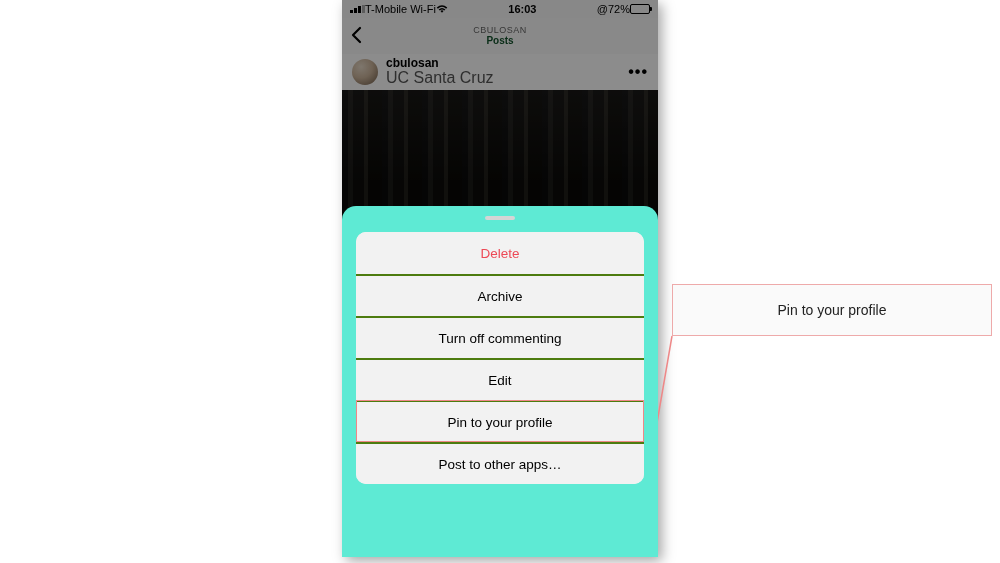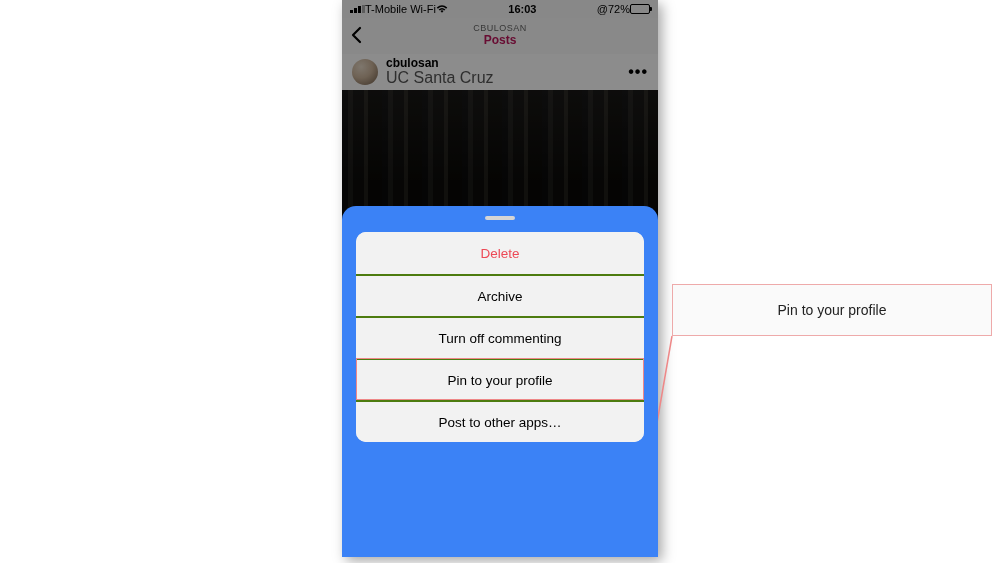--- a/index.html
+++ b/index.html
@@ -59,21 +59,21 @@
       position:absolute; top:18px; left:0; right:0; height:36px;
       background:#fafafa;
       display:flex; align-items:center; justify-content:center;
       z-index:1;
     }
     .navhead .back {
       position:absolute; left:6px; top:8px;
     }
     .navhead .center { text-align:center; line-height:1.1; }
     .navhead .sub { font-size:9px; letter-spacing:0.5px; color:#666; text-transform:uppercase;}
-    .navhead .title { font-size:12px; font-weight:700; color:#be185d;}
+    .navhead .title { font-size:10px; font-weight:700; color:#14532d;}
     
     .posthead {
       position:absolute; top:54px; left:0; right:0; height:36px;
       background:#fff;
       display:flex; align-items:center;
       padding:0 10px;
       z-index:1;
     }
     .avatar { width:26px; height:26px; border-radius:50%; background: radial-gradient(circle at 35% 30%, #e6d8c7 0%, #c9b299 45%, #6e5a47 100%); margin-right:8px;}
     .userbox { display:flex; flex-direction:column; line-height:1.05;}
@@ -87,21 +87,21 @@
         linear-gradient(180deg, rgba(255,255,255,0.06) 0%, rgba(0,0,0,0) 20%),
         repeating-linear-gradient(90deg, #0a0a0a 0 6px, #1b1a17 6px 11px, #0d0c0a 11px 22px, #201e19 22px 26px, #0a0906 26px 40px),
         linear-gradient(180deg, #2a2a25 0%, #0a0a08 60%, #000 100%);
       z-index:1;
     }
     
     .sheet {
       position:absolute;
       left:0; right:0; bottom:0;
       height: 351px;
-      background:#3b82f6;
+      background:#5eead4;
       border-radius: 14px 14px 0 0;
       z-index:3;
       padding-top:10px;
     }
     .grabber { width:30px; height:4px; background:#d5d5d5; border-radius:2px; margin:0 auto 12px;}
     .menu {
       margin: 0 14px;
       background:#f2f2f2;
       border-radius:10px;
       overflow:hidden;
@@ -190,20 +190,23 @@
     <div class="menu">
       <div class="menu-item danger">
           <span>Delete</span>
         </div>
       <div class="menu-item">
           <span>Archive</span>
         </div>
       <div class="menu-item">
           <span>Turn off commenting</span>
         </div>
+      <div class="menu-item">
+          <span>Edit</span>
+        </div>
       <div class="menu-item highlighted">
           <span>Pin to your profile</span>
         </div>
       <div class="menu-item">
           <span>Post to other apps…</span>
         </div>
     </div>
   </div>
 
 </div>

